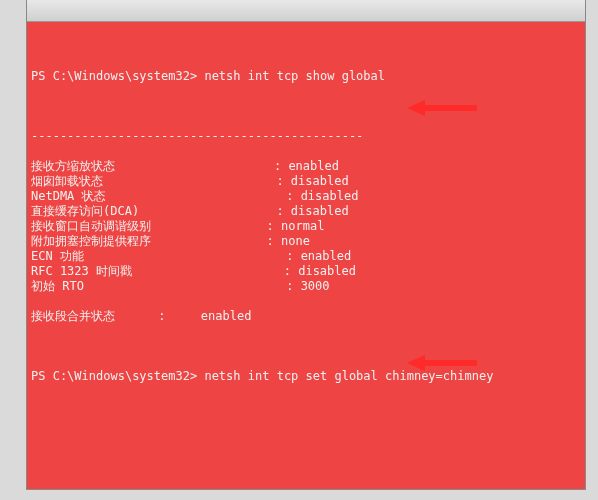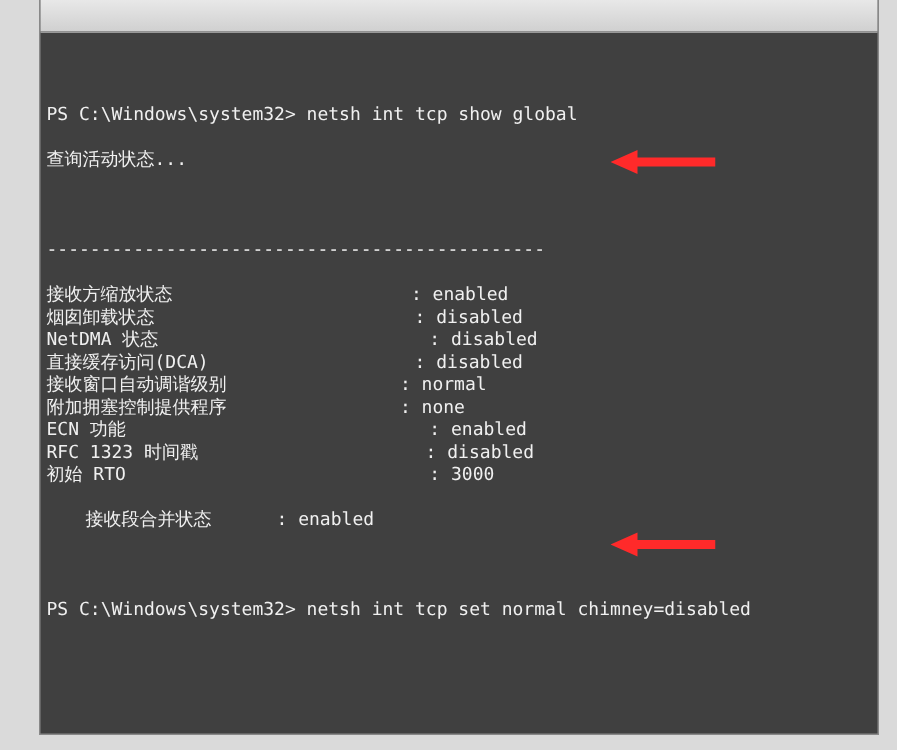--- a/index.html
+++ b/index.html
@@ -10,21 +10,21 @@
     overflow: hidden;
     font-family: "NSimSun", "SimSun", "Consolas", monospace;
     font-size: 12px;
   }
   .window {
     position: absolute;
     left: 26px;
     top: 0;
     width: 560px;
     height: 490px;
-    background: #404040;
+    background: #ef4444;
     color: #e0e0e0;
     border: 1px solid #888;
     border-top: none;
   }
   .titlebar {
     height: 22px;
     background: linear-gradient(#e8e8e8, #d0d0d0);
     border-bottom: 1px solid #999;
   }
   .term {
@@ -35,38 +35,37 @@
   }
   .line { display: block; min-height: 15px; }
   .dash { color: #f0f0f0; letter-spacing: 0; }
   .arrow {
     position: absolute;
     width: 70px;
     height: 22px;
     pointer-events: none;
   }
   .arrow svg { display: block; }
-  .label { display: inline; margin-left: 26px; }
-  .val { display: inline; }
+  .label { display: inline; }
+  .val { display: inline; margin-left: 28px; }
 </style>
 </head>
 <body>
 
 <div class="window">
   <div class="titlebar"></div>
   <div class="term">
 <span class="line"> </span>
 <span class="line"><span>PS C:\Windows\system32&gt;</span> <span>netsh int tcp show global</span></span>
-<span class="line">查询活动状态...</span>
 <span class="line"> </span>
 <span class="line dash">----------------------------------------------</span>
 <div id="rows1"><span class="line">接收方缩放状态                      : enabled</span><span class="line">烟囱卸载状态                        : disabled</span><span class="line">NetDMA 状态                         : disabled</span><span class="line">直接缓存访问(DCA)                   : disabled</span><span class="line">接收窗口自动调谐级别                : normal</span><span class="line">附加拥塞控制提供程序                : none</span><span class="line">ECN 功能                            : enabled</span><span class="line">RFC 1323 时间戳                     : disabled</span><span class="line">初始 RTO                            : 3000</span></div>
 <span class="line"><span class="label">接收段合并状态</span>      : <span class="val">enabled</span></span>
 <span class="line"> </span>
-<span class="line"><span>PS C:\Windows\system32&gt;</span> <span>netsh int tcp set normal chimney=disabled</span></span>
+<span class="line"><span>PS C:\Windows\system32&gt;</span> <span>netsh int tcp set global chimney=chimney</span></span>
 <span class="line"> </span>
 
 
 
 
 
 
 
 
 

